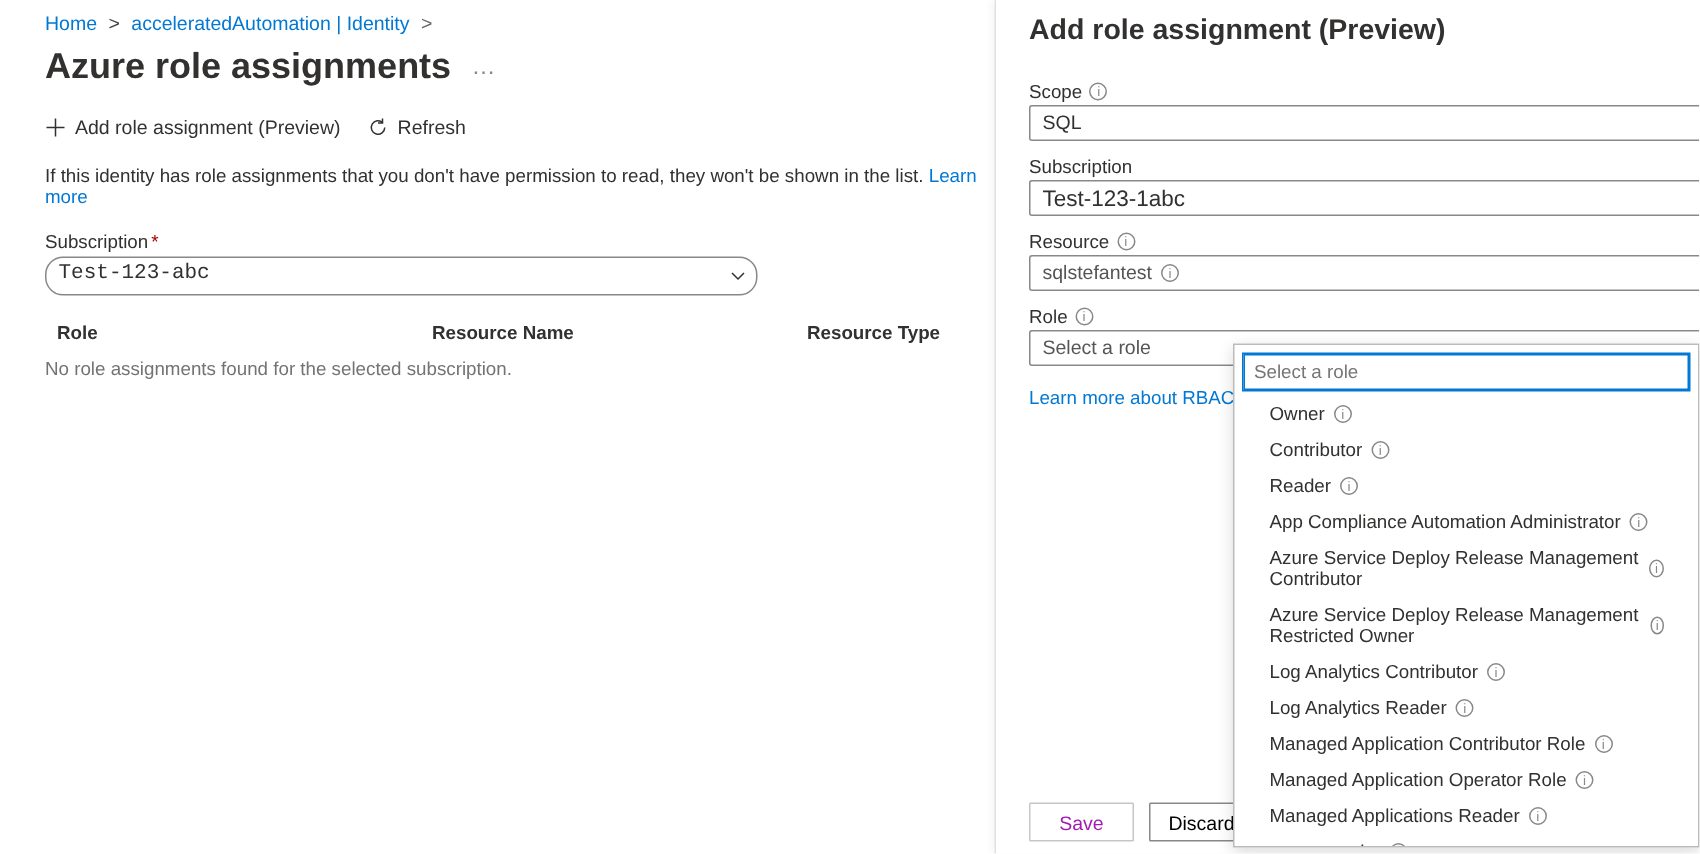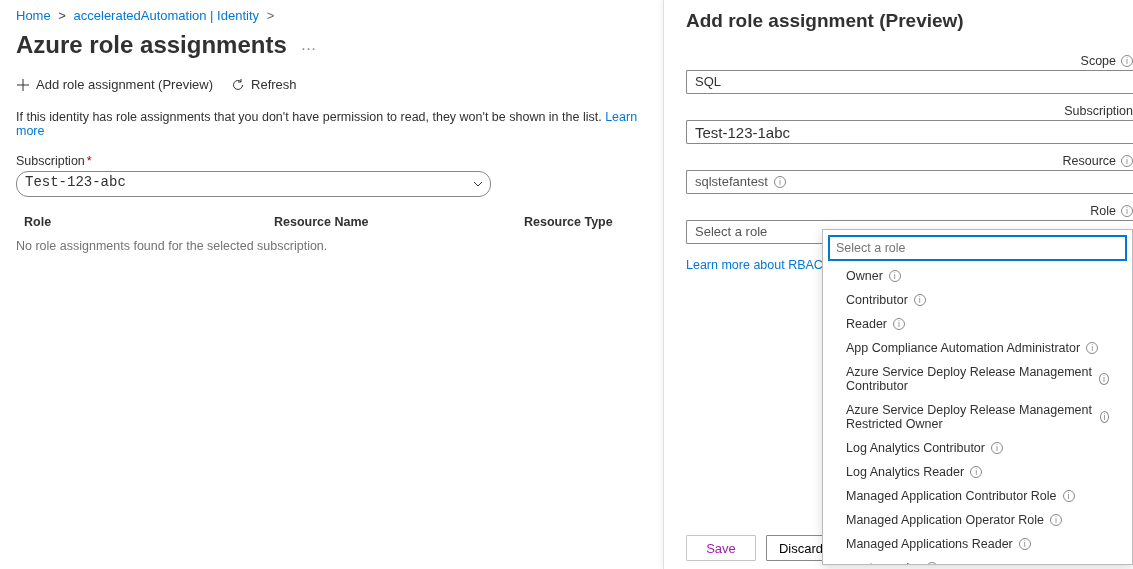--- a/index.html
+++ b/index.html
@@ -8,21 +8,21 @@
     font-size: 13px;
     color: #323130;
     background: #fff;
     width: 1133px;
     height: 569px;
     overflow: hidden;
     position: relative;
   }
   .main-panel {
     position: absolute;
-    left: 2px; top: 0;
+    left: 16px; top: 0;
     width: 660px;
     padding: 8px 14px;
   }
   .breadcrumb {
     font-size: 13px;
     margin-bottom: 4px;
   }
   .breadcrumb a { color: #0078d4; text-decoration: none; cursor: pointer; }
   .breadcrumb .sep { color: #444; margin: 0 4px; }
   .breadcrumb .chev { color: #666; margin-left: 4px;}
@@ -69,21 +69,21 @@
     left: 663px; top:0;
     width: 470px;
     height: 569px;
     background:#fff;
     border-left: 1px solid #e1dfdd;
     box-shadow: -2px 0 6px rgba(0,0,0,0.05);
     padding: 10px 0 0 22px;
   }
   .side-title { font-size: 19px; font-weight:600; margin-bottom: 22px; }
   .side-field { margin-bottom: 10px; }
-  .side-label { font-size: 12.5px; display:flex; align-items:center; gap:5px; margin-bottom:2px;justify-content:flex-end;}
+  .side-label { font-size: 12.5px; display:flex; align-items:center; gap:5px; margin-bottom:2px;}
   .info-icon {
     display:inline-block;
     width:12px; height:12px;
     border:1px solid #888; border-radius:50%;
     font-size:9px; line-height:10px; text-align:center;
     color:#888;
   }
   .side-input {
     width: 100%;
     border:1px solid #8a8886;

